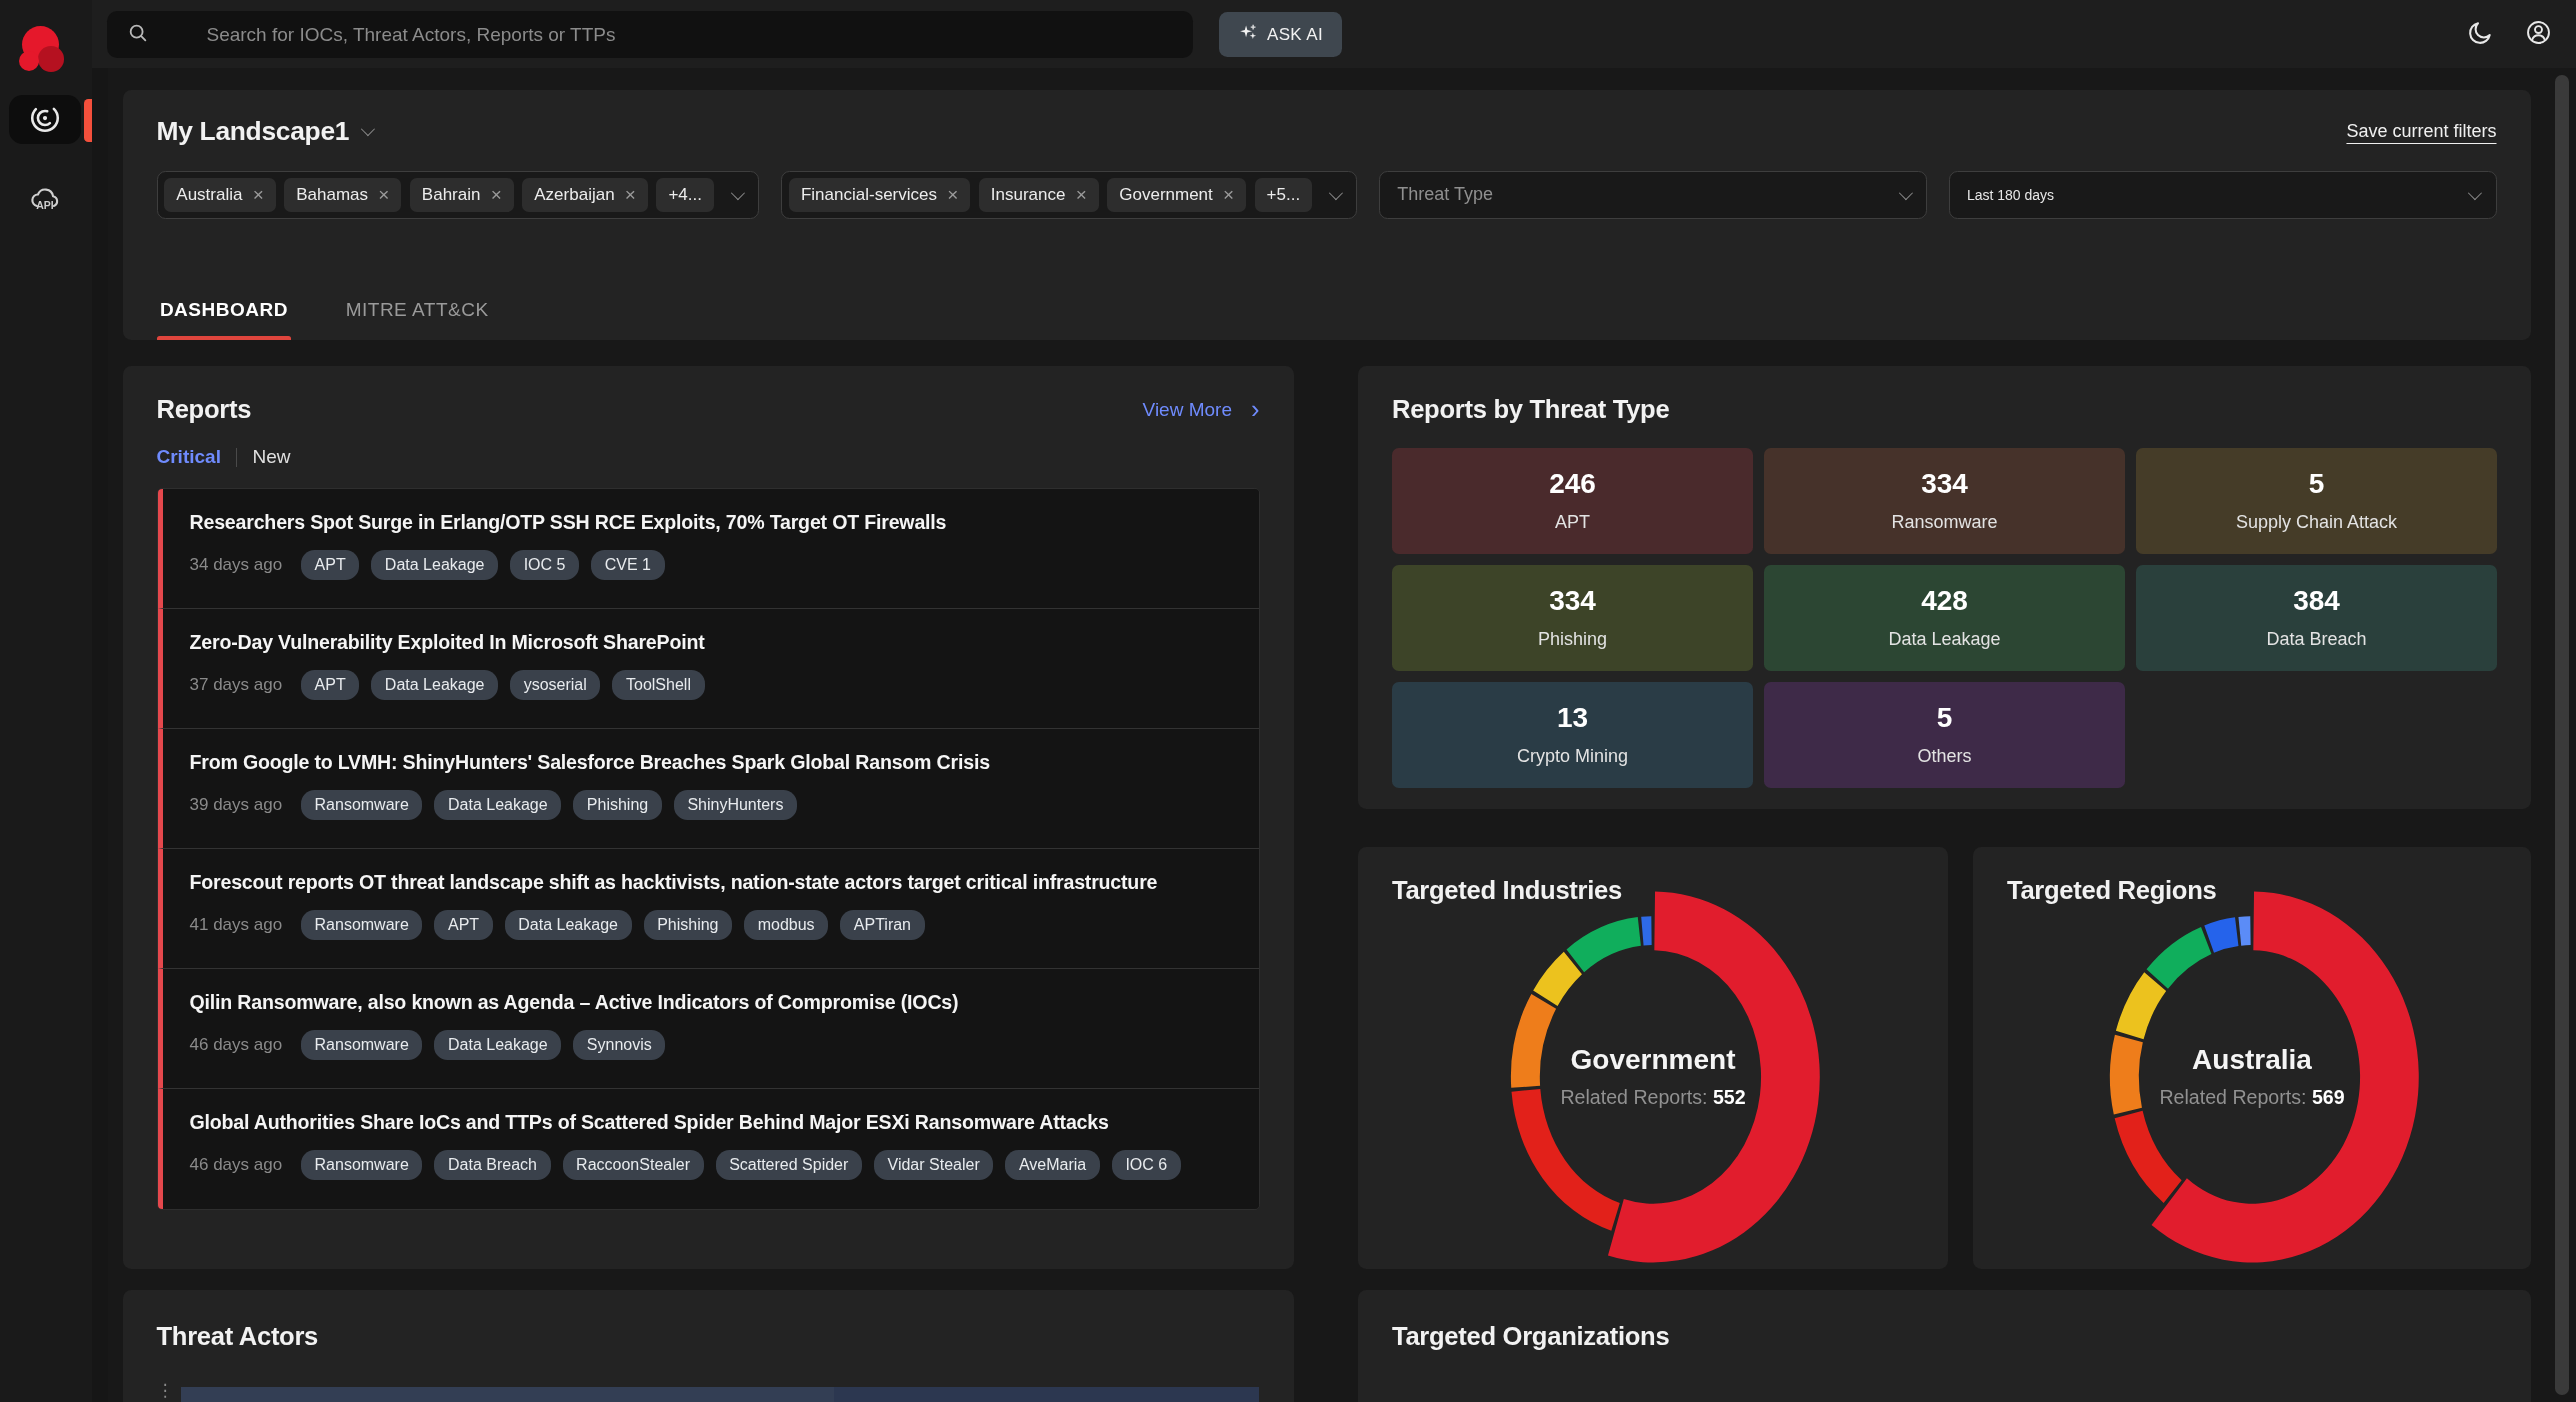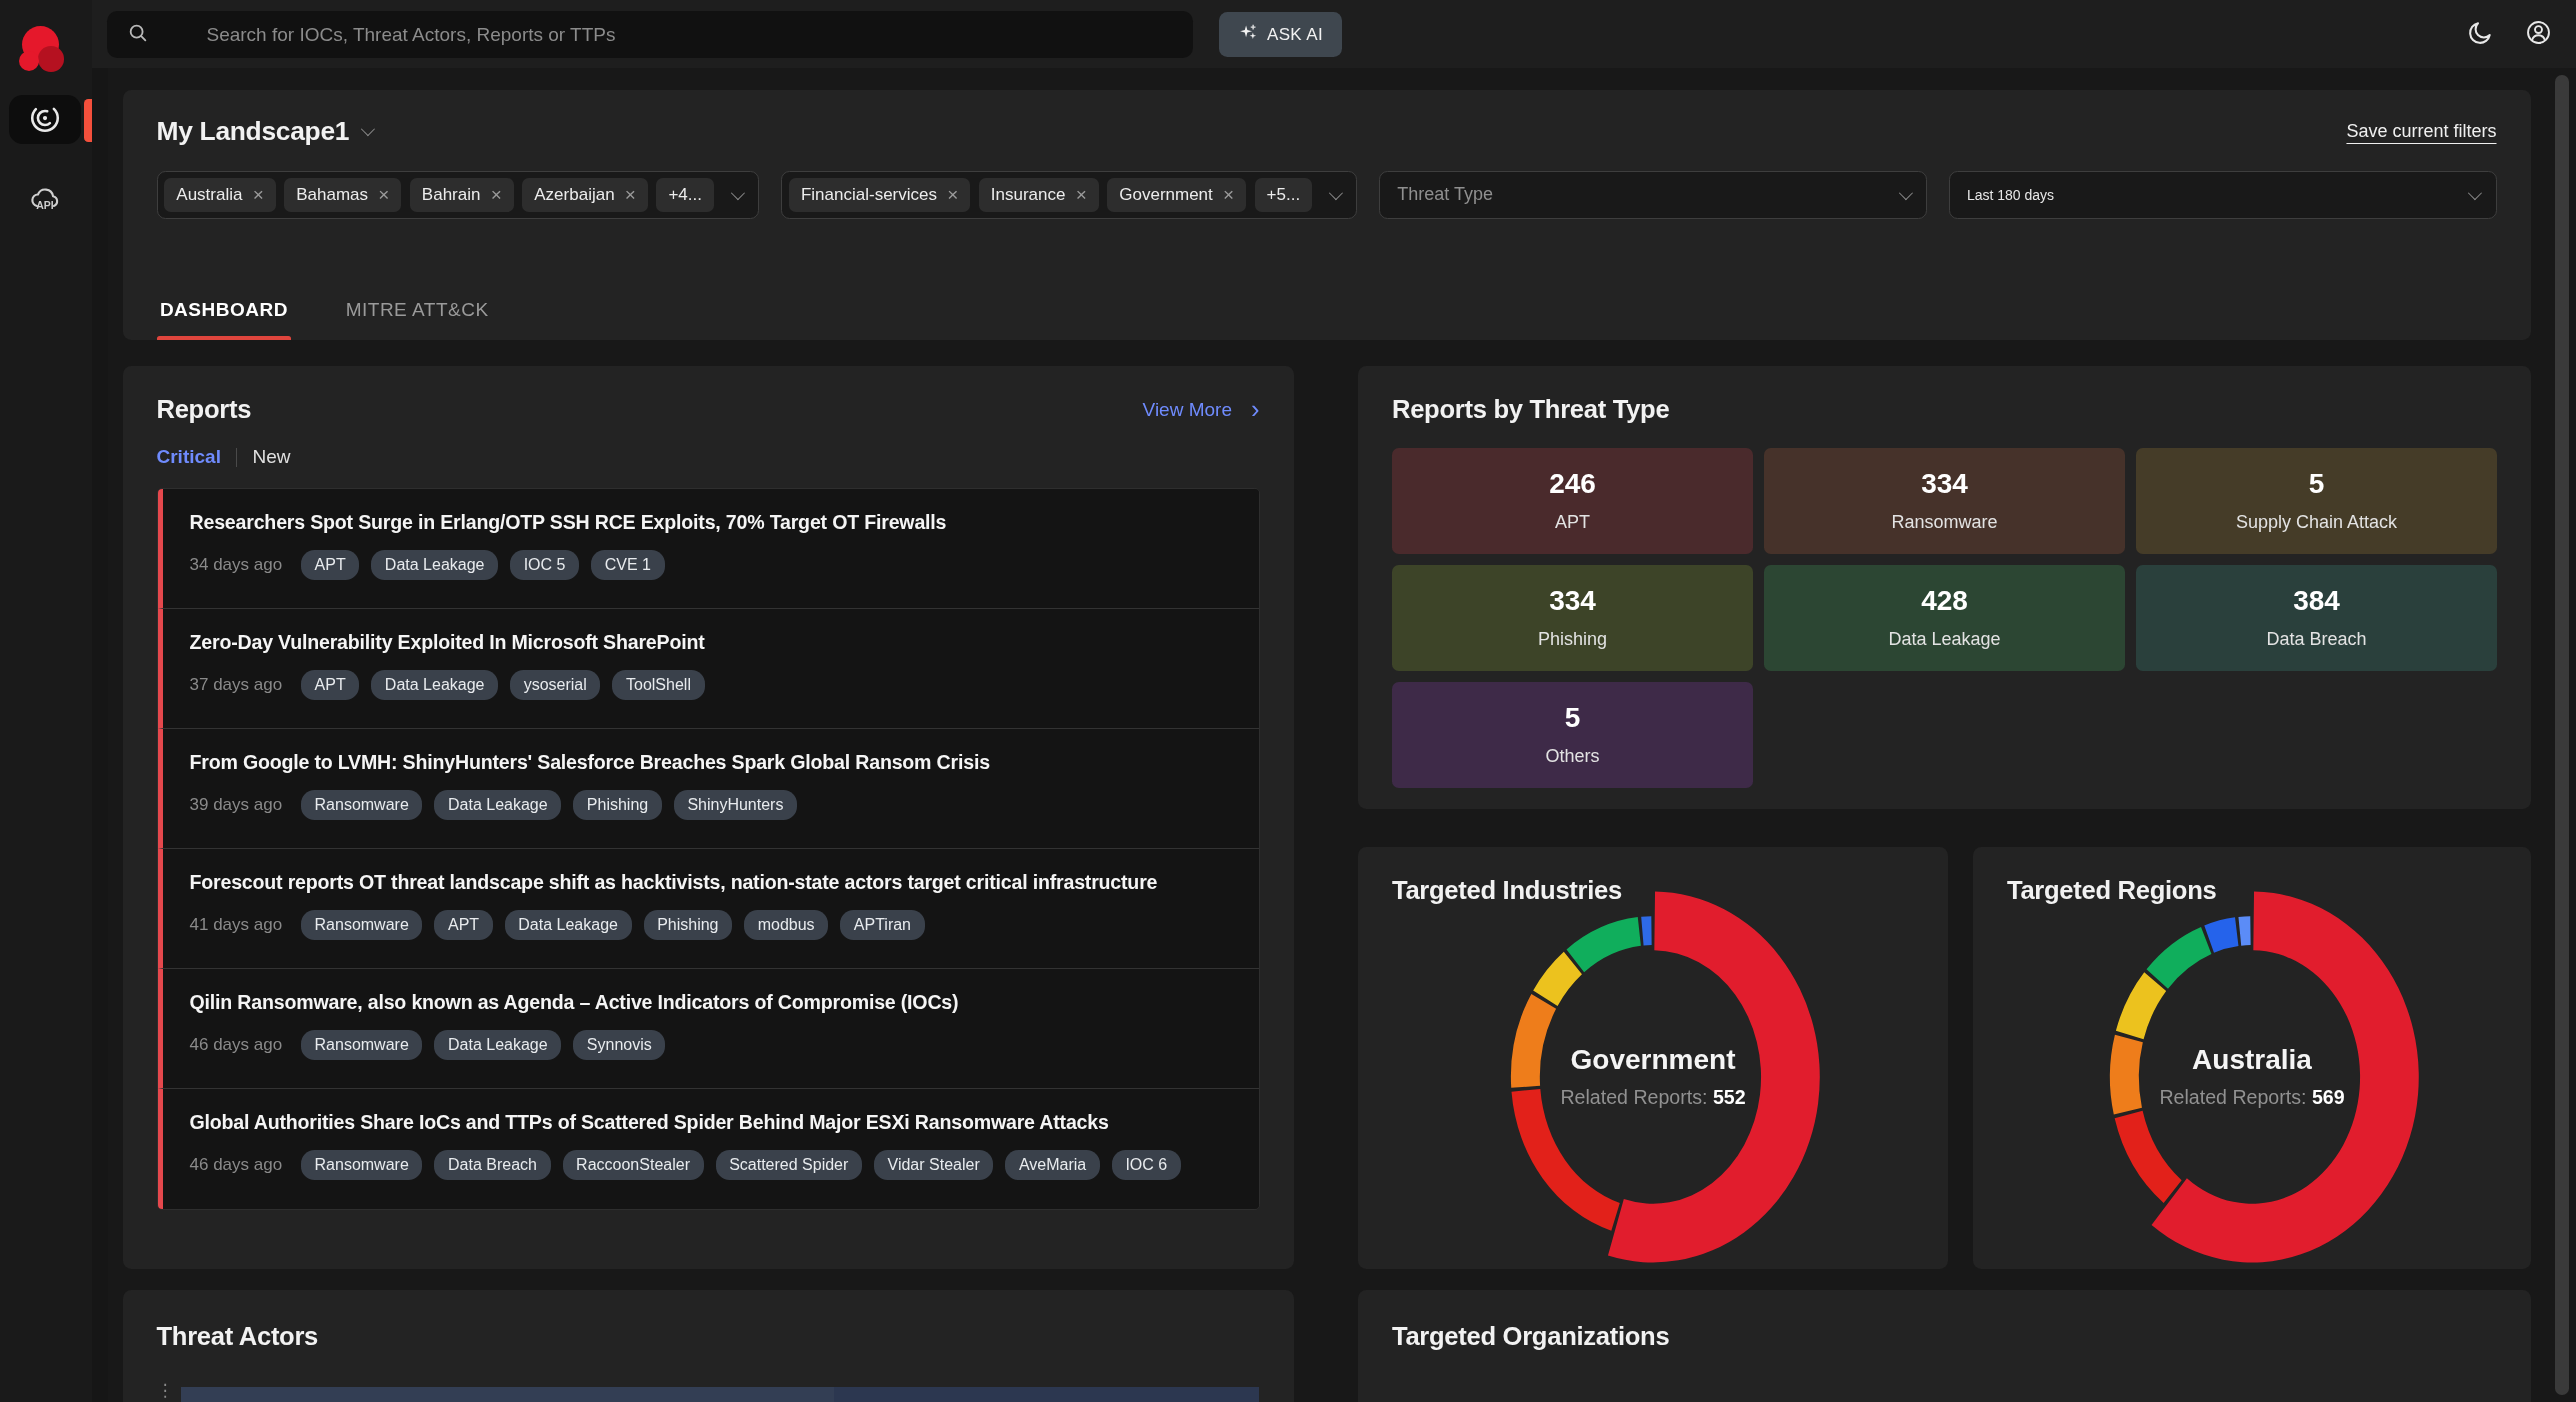--- a/index.html
+++ b/index.html
@@ -349,20 +349,24 @@
             <div class="lbl">Phishing</div>
           </div>
           <div class="tile" style="background: rgb(44, 70, 51);">
             <div class="num">428</div>
             <div class="lbl">Data Leakage</div>
           </div>
           <div class="tile" style="background: rgb(42, 64, 60);">
             <div class="num">384</div>
             <div class="lbl">Data Breach</div>
           </div>
+          <div class="tile" style="background: rgb(42, 60, 70);">
+            <div class="num">13</div>
+            <div class="lbl">Crypto Mining</div>
+          </div>
           <div class="tile" style="background: rgb(62, 42, 72);">
             <div class="num">5</div>
             <div class="lbl">Others</div>
           </div>
         </div>
     </div>
 
     <div class="card ind-card">
       <div class="card-title">Targeted Industries</div>
       <div class="donut-wrap">

